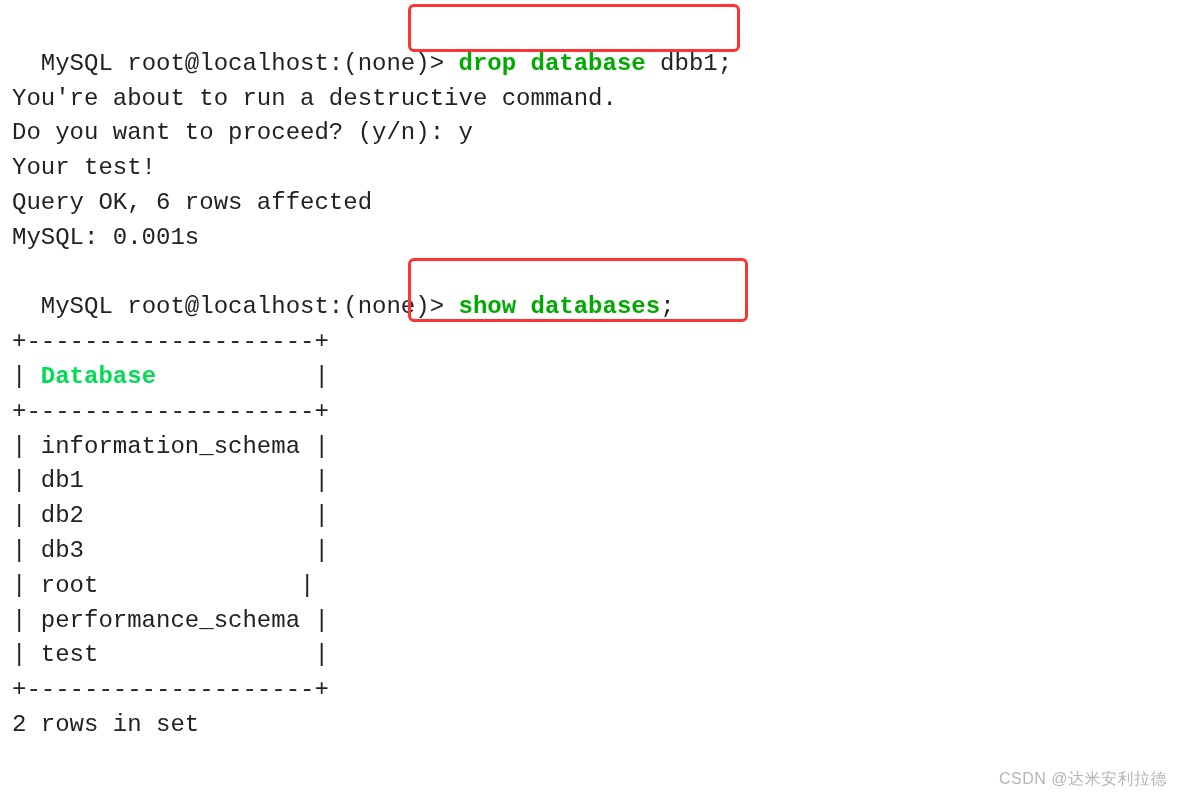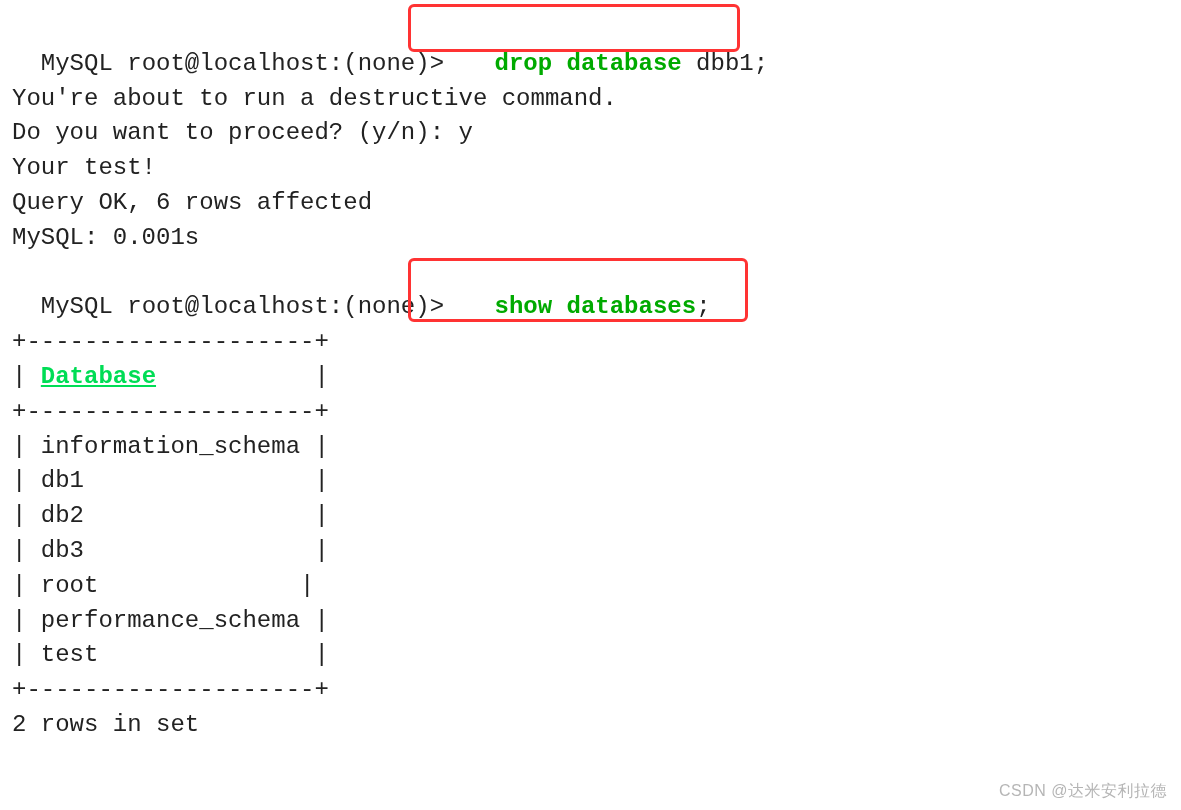--- a/index.html
+++ b/index.html
@@ -15,37 +15,35 @@
       box-sizing: border-box;
       position: relative;
     }
     .line {
       white-space: pre;
       position: relative;
     }
     .kw {
       color: #00aa00;
       font-weight: bold;
-      margin-left: 36px;
     }
     .hdr {
       color: #00dd55;
       font-weight: bold;
-      text-decoration: underline;
     }
     .red-box {
       position: absolute;
       border: 3px solid #ff3333;
       border-radius: 6px;
       pointer-events: none;
       background: transparent;
     }
     .watermark {
       position: absolute;
-      bottom: 8px;
+      bottom: 20px;
       right: 14px;
       font-family: sans-serif;
       font-size: 16px;
       color: rgba(120,120,120,0.55);
       letter-spacing: 0.5px;
     }
   </style>
 </head>
 <body>
 

